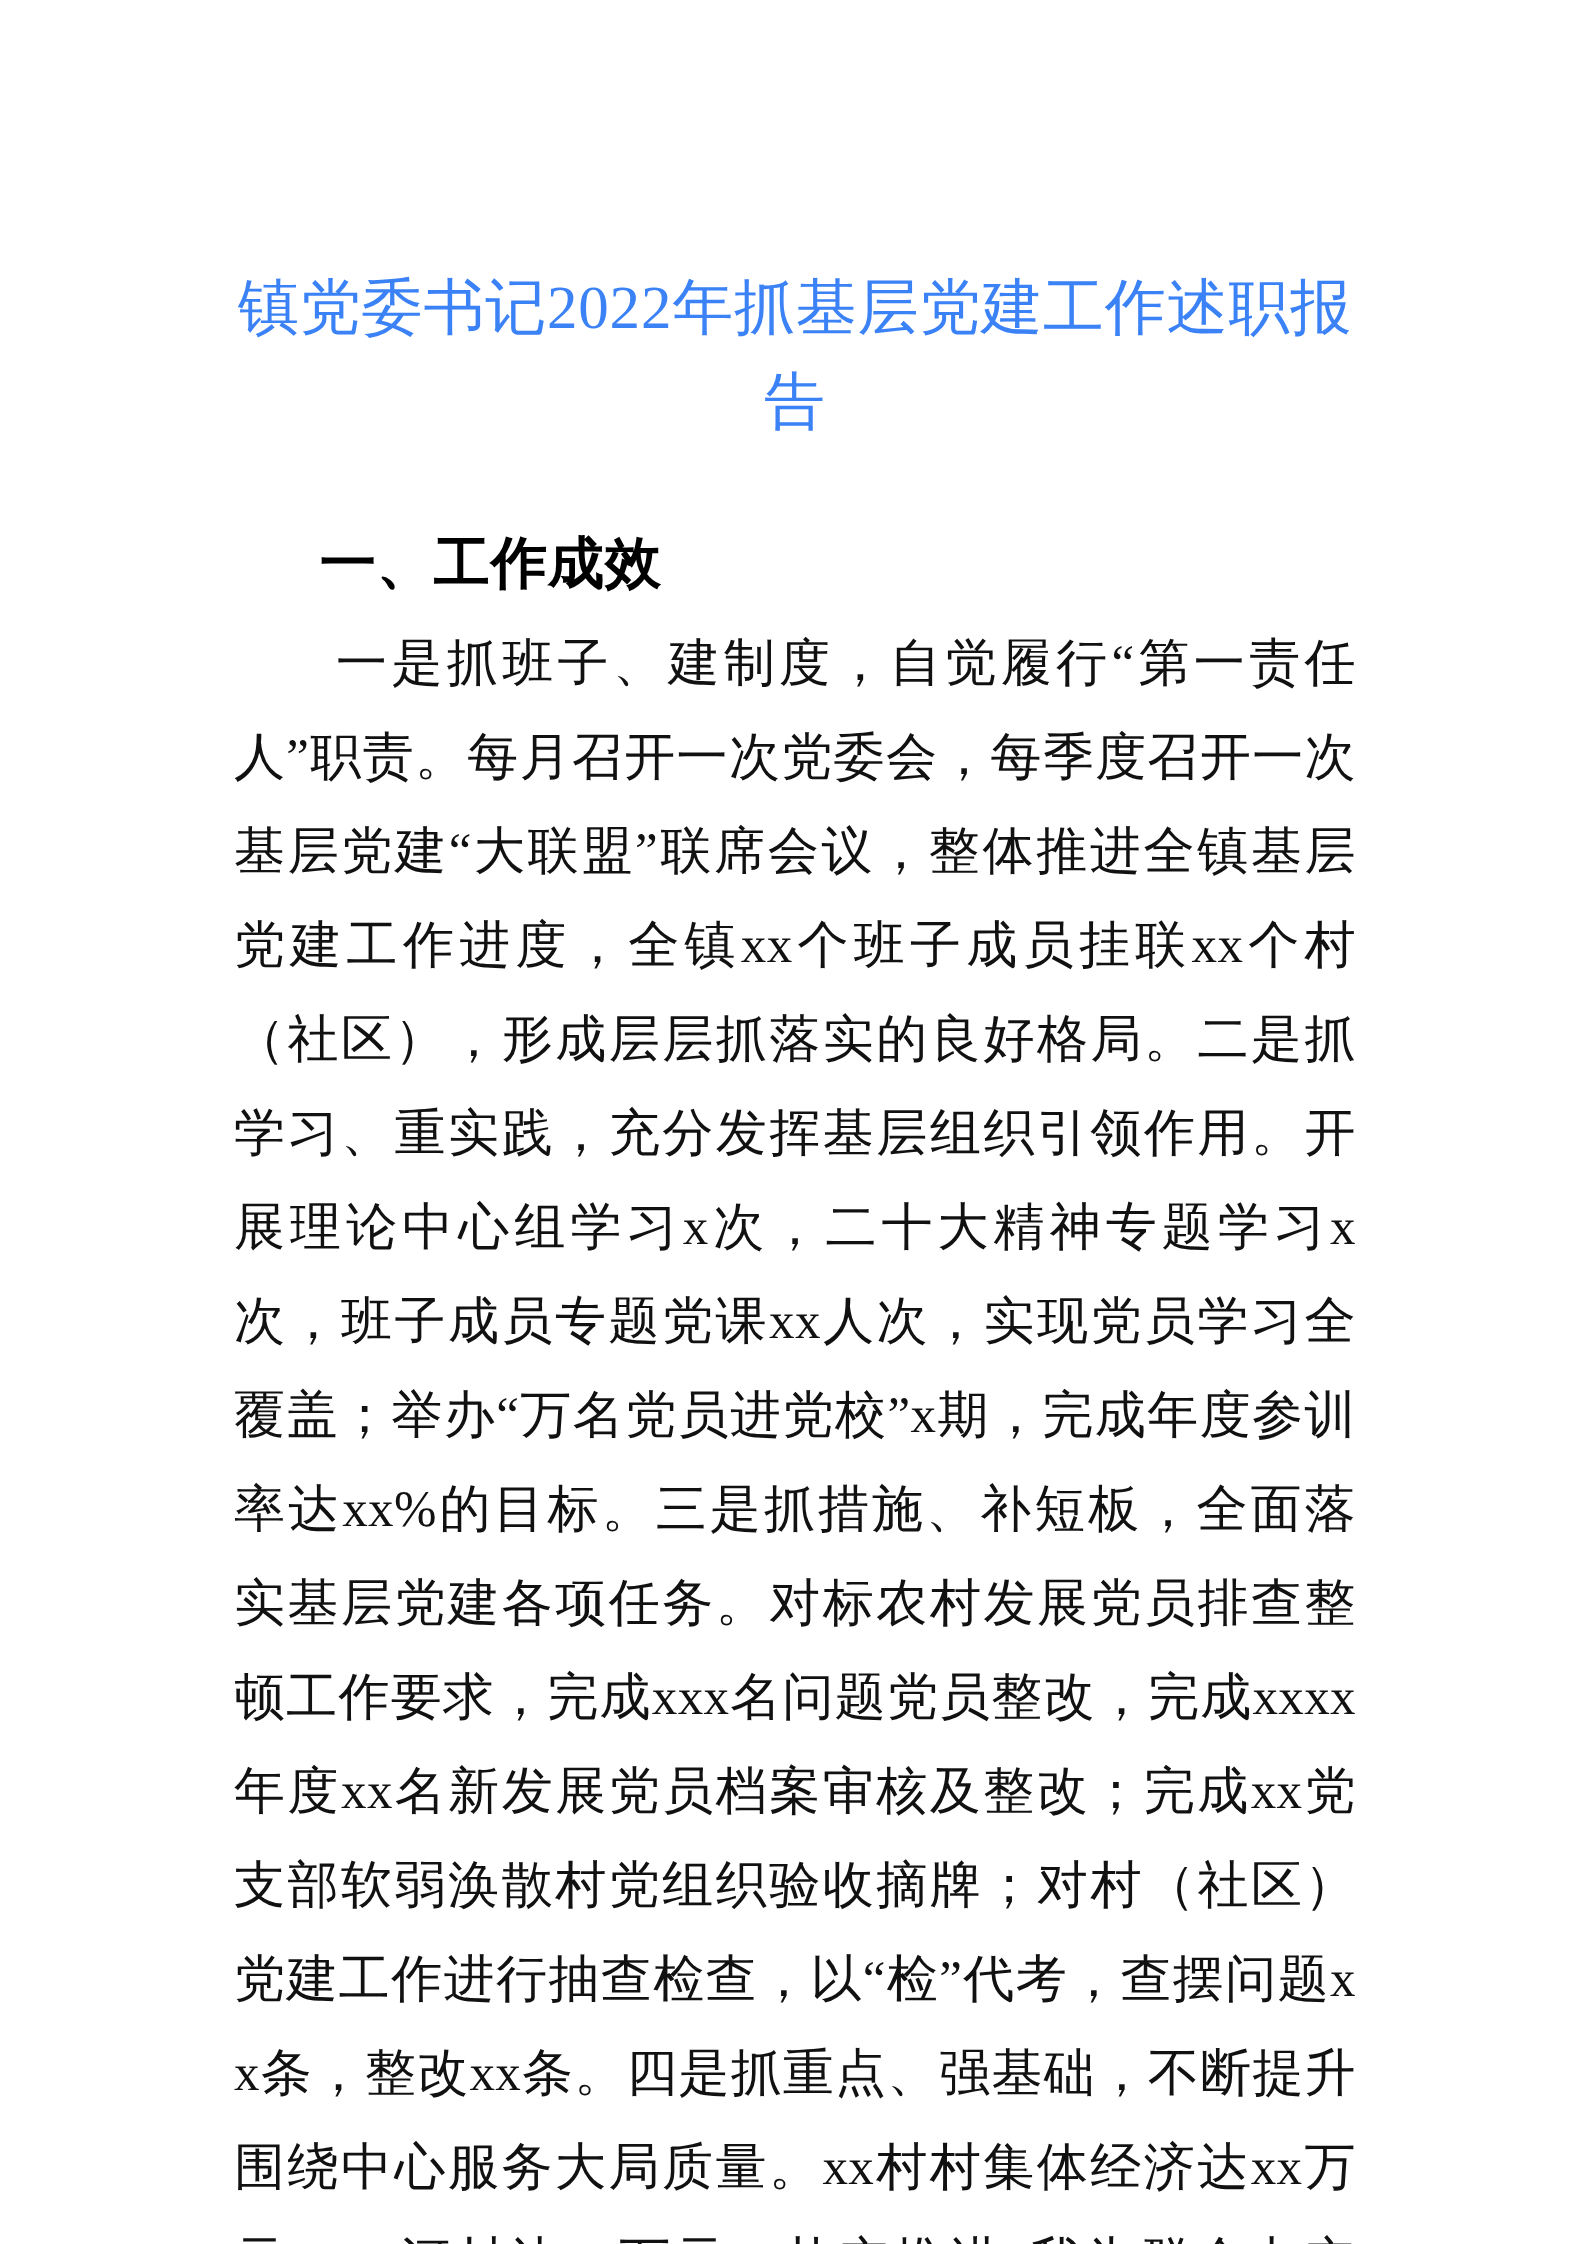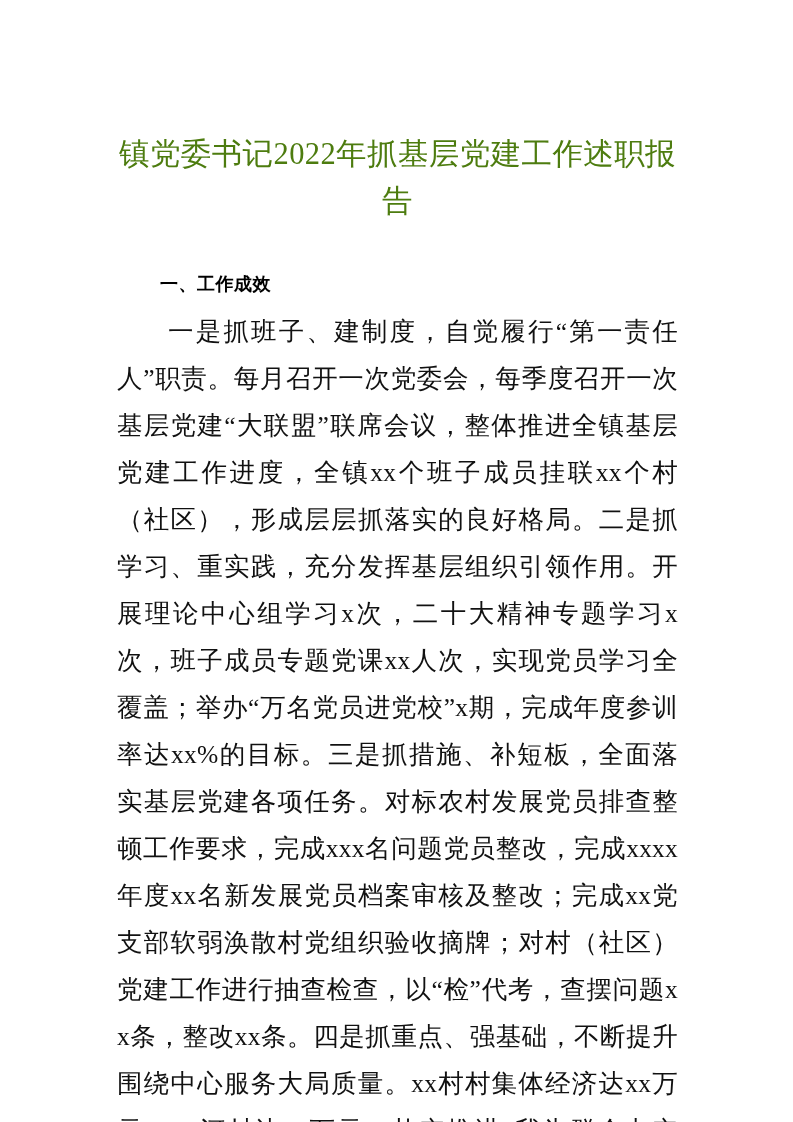--- a/index.html
+++ b/index.html
@@ -34,27 +34,27 @@
 
   .doc-title {
     margin: 0;
     padding-top: 131px;
     font-family: "Liberation Serif", "DejaVu Serif", serif;
     font-size: 30.5px;
     line-height: 47px;
     font-weight: 400;
     text-align: center;
     letter-spacing: 0.4px;
-    color: #4d7c0f;
+    color: #3b82f6;
   }
 
   .section-heading {
     margin: 0;
-    font-family: Liberation Serif, serif;
-    font-size: 18px;
+    font-family: Liberation Mono, monospace;
+    font-size: 28px;
     line-height: 47px;
     font-weight: 700;
     text-indent: 43px;
     letter-spacing: 0.5px;
     color: #000000;
   }
 
   .body-para {
     margin: 0;
     font-family: "Liberation Serif", "DejaVu Serif", serif;

